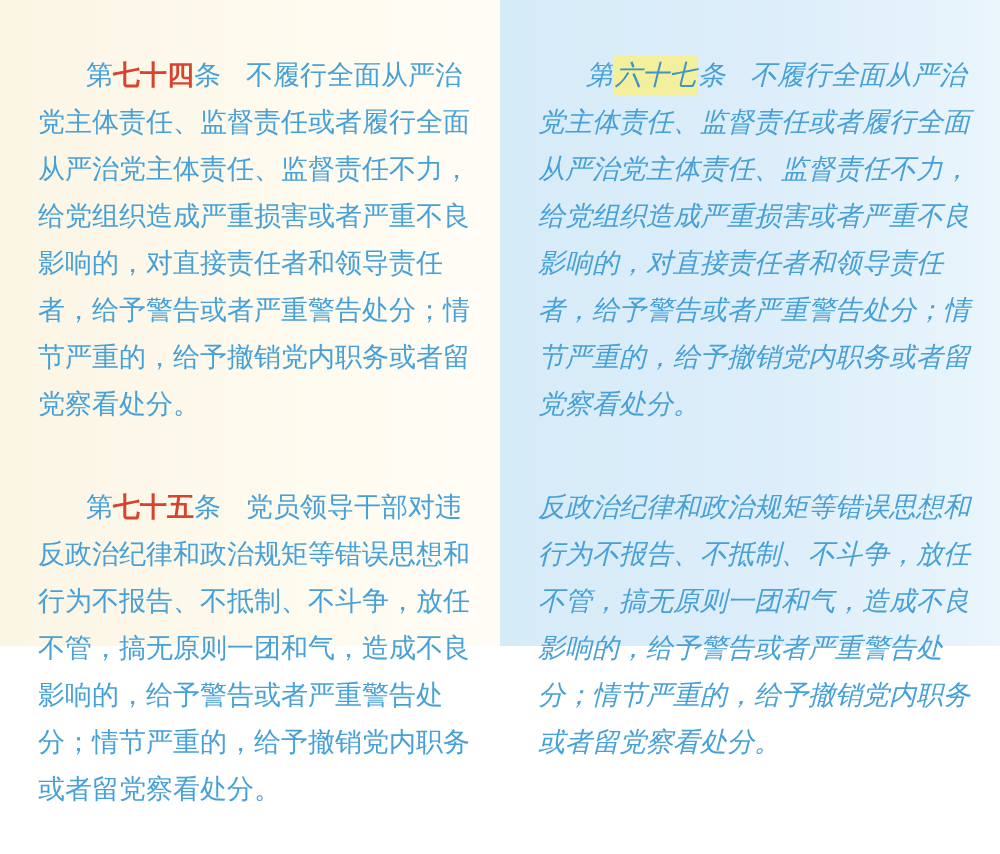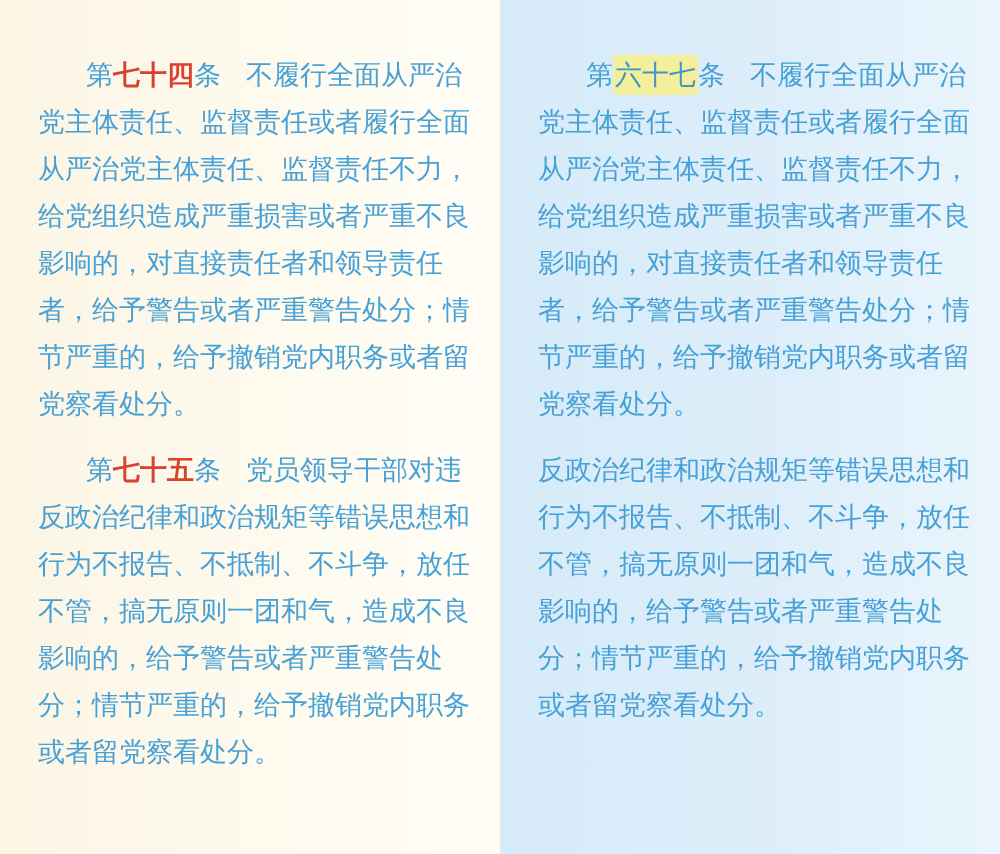--- a/index.html
+++ b/index.html
@@ -2,32 +2,33 @@
 <html><head>
 <meta charset="utf-8">
 <style>
   html,body{margin:0;padding:0;}
   body{
     width:1000px;height:854px;position:relative;overflow:hidden;
     font-family:"Liberation Sans","DejaVu Sans",sans-serif;
     background:#ffffff;
   }
   .page{
-    position:absolute;top:0;width:500px;height:854px;
+    position:absolute;top:0;width:500px;height:646px;
     box-sizing:border-box;padding:52px 28px 0 38px;
   }
   .page-old{
     left:0;
     background:linear-gradient(to right,#fbf5e4 0%,#fdf9ec 45%,#fffdf6 100%);
   }
   .page-new{
     left:500px;
     background:linear-gradient(to right,#d6ebf8 0%,#ddeefa 55%,#eaf5fc 100%);
+    font-style:italic;
   }
-  .article + .article{margin-top:19px;}
+  .article + .article{margin-top:56px;}
   .line{
     height:47px;line-height:47px;font-size:27px;
     color:#47a0d6;font-weight:300;white-space:nowrap;
     letter-spacing:0px;
   }
   .line.heading{padding-left:48px;}
   .num{font-weight:700;}
   .num.red{color:#d8432f;}
   .num.hl{
     font-weight:300;color:#3d96c6;

